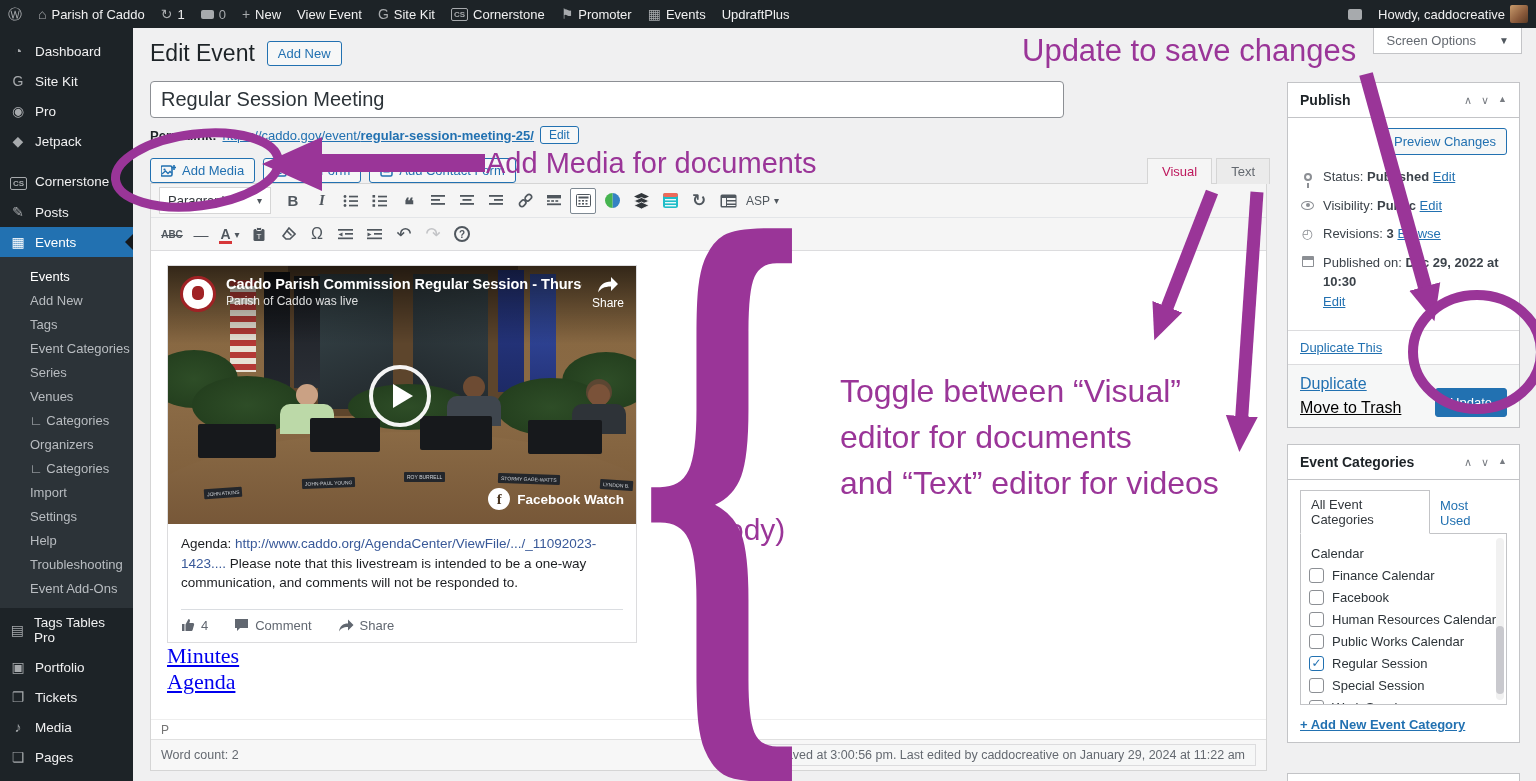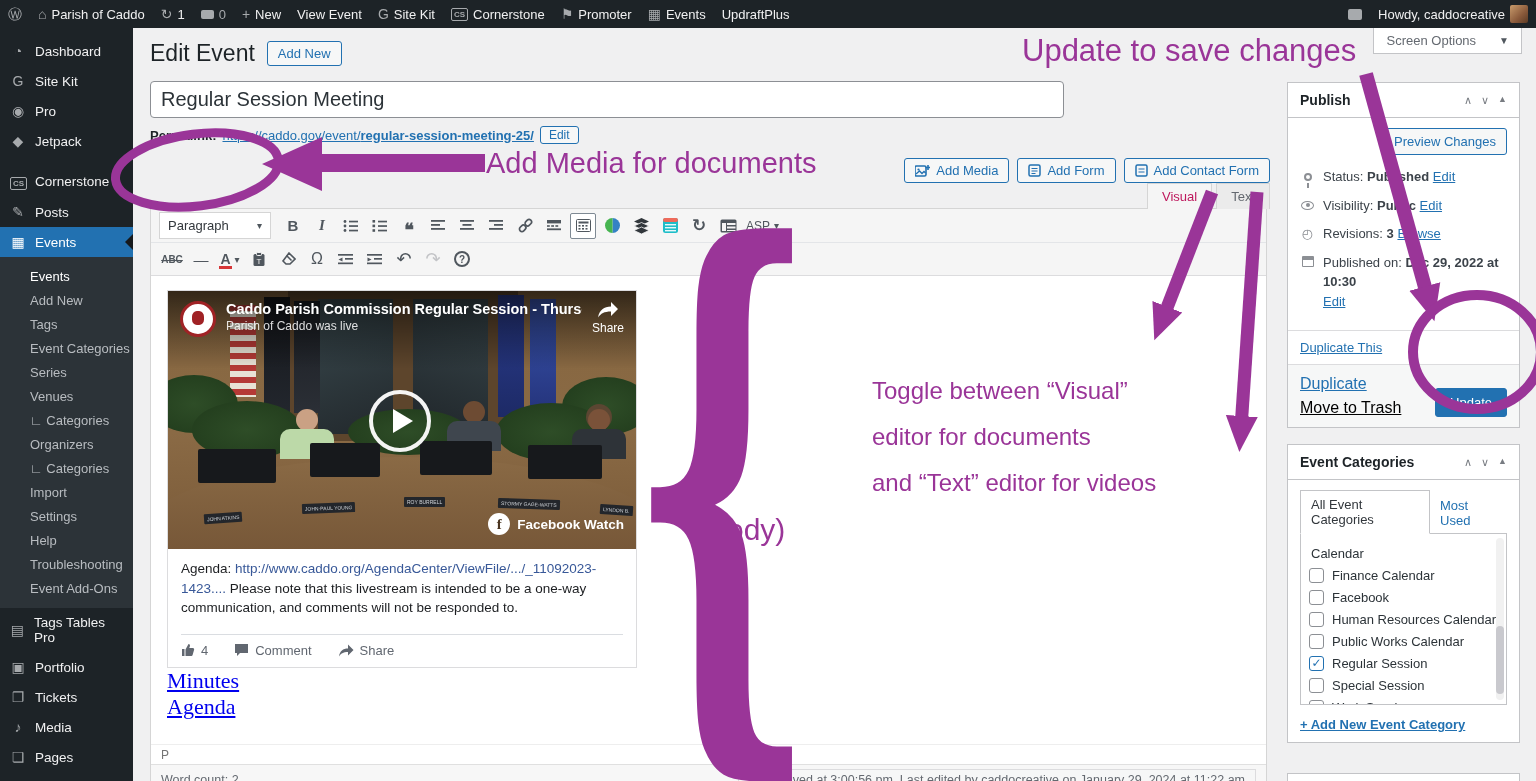--- a/index.html
+++ b/index.html
@@ -39,21 +39,21 @@
   .content-col { position:absolute; left:17px; top:12px; width:1120px; }
   .page-title-row { display:flex; align-items:center; gap:12px; }
   h1.page-title { font-size:23px; font-weight:400; color:#1d2327; }
   .add-new-btn { font-size:13px; color:#2271b1; background:#f6f7f7; border:1px solid #2271b1; border-radius:3px; padding:4px 10px; cursor:pointer; }
   .title-input { width:914px; margin-top:14px; padding:6px 10px; font-size:20px; color:#2c3338; border:1px solid #8c8f94; border-radius:4px; background:#fff; font-family:inherit; }
   .permalink-row { margin-top:8px; font-size:13px; display:flex; align-items:center; gap:6px; }
   .permalink-row b { font-weight:bold; }
   .permalink-link { color:#2271b1; text-decoration:underline; cursor:pointer; }
   .edit-small-btn { font-size:12px; color:#2271b1; background:#f6f7f7; border:1px solid #2271b1; border-radius:3px; padding:1px 8px; cursor:pointer; }
 
-  .editor-top { margin-top:14px; display:flex; justify-content:space-between; align-items:flex-end;flex-direction:column; }
+  .editor-top { margin-top:14px; display:flex; justify-content:space-between; align-items:flex-end; }
   .media-btns { display:flex; gap:8px; }
   .media-btn { display:flex; align-items:center; gap:6px; font-size:13px; color:#2271b1; background:#f6f7f7;
     border:1px solid #2271b1; border-radius:3px; padding:4px 10px; cursor:pointer; white-space:nowrap; }
   .editor-tabs { display:flex; margin-bottom:-1px; }
   .ed-tab { font-size:13px; padding:5px 14px; border:1px solid #d5d5d5; border-bottom:none; cursor:pointer; color:#646970; background:#ebebeb; margin-left:4px; }
   .ed-tab.active { background:#f5f5f5; color:#be185d; position:relative; z-index:2; }
 
   .editor-box { border:1px solid #d5d5d5; background:#fff; width:1117px; }
   .toolbar { background:#f5f5f5; padding:3px 8px; display:flex; align-items:center; gap:3px; border-bottom:1px solid #e3e5e8; }
   .toolbar.last { border-bottom:1px solid #dcdcde; }
@@ -707,21 +707,21 @@
     <ellipse cx="197" cy="170" rx="82" ry="36" stroke="#9a3598" stroke-width="9" fill="none" transform="rotate(-7 197 170)"></ellipse>
     <polygon points="485,154 322,154 322,137 262,164 322,191 322,172 485,172" fill="#9a3598"></polygon>
     <line x1="1366" y1="74" x2="1428" y2="298" stroke="#9a3598" stroke-width="14" marker-end="url(#ah)"></line>
     <ellipse cx="1477" cy="352" rx="64" ry="57" stroke="#9a3598" stroke-width="10" fill="none"></ellipse>
     <line x1="1212" y1="192" x2="1163" y2="318" stroke="#9a3598" stroke-width="13" marker-end="url(#ah)"></line>
     <line x1="1257" y1="192" x2="1241" y2="428" stroke="#9a3598" stroke-width="13" marker-end="url(#ah)"></line>
   </svg>
 
   <div class="anno" style="left:1022px;top:33px;font-size:31px;">Update to save changes</div>
   <div class="anno" style="left:486px;top:147px;font-size:29px;">Add Media for documents</div>
-  <div class="anno" style="left:872px;top:368px;font-size:24px;line-height:46px;">
+  <div class="anno" style="left:840px;top:368px;font-size:32px;line-height:46px;">
     <div>Toggle between “Visual”</div>
     <div>editor for documents</div>
     <div>and “Text” editor for videos</div>
   </div>
   <div class="anno" style="left:697px;top:513px;font-size:30px;">(Body)</div>
   <div class="anno brace" style="left:626px;top:244px;font-size:600px;line-height:460px;transform:scaleX(0.5);transform-origin:0 50%;">{</div>
 
 </div>
 
 </body></html>

